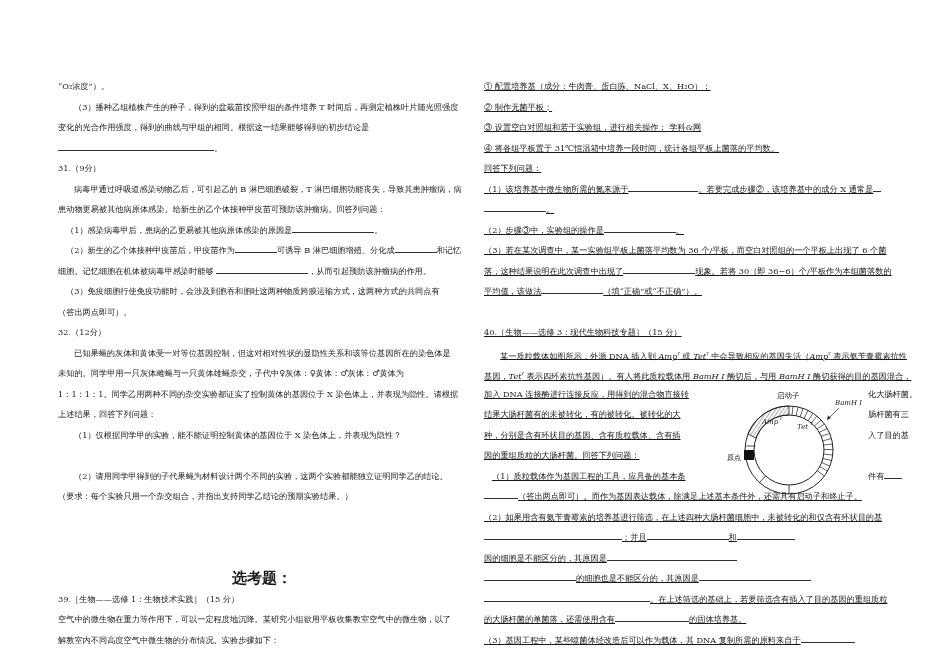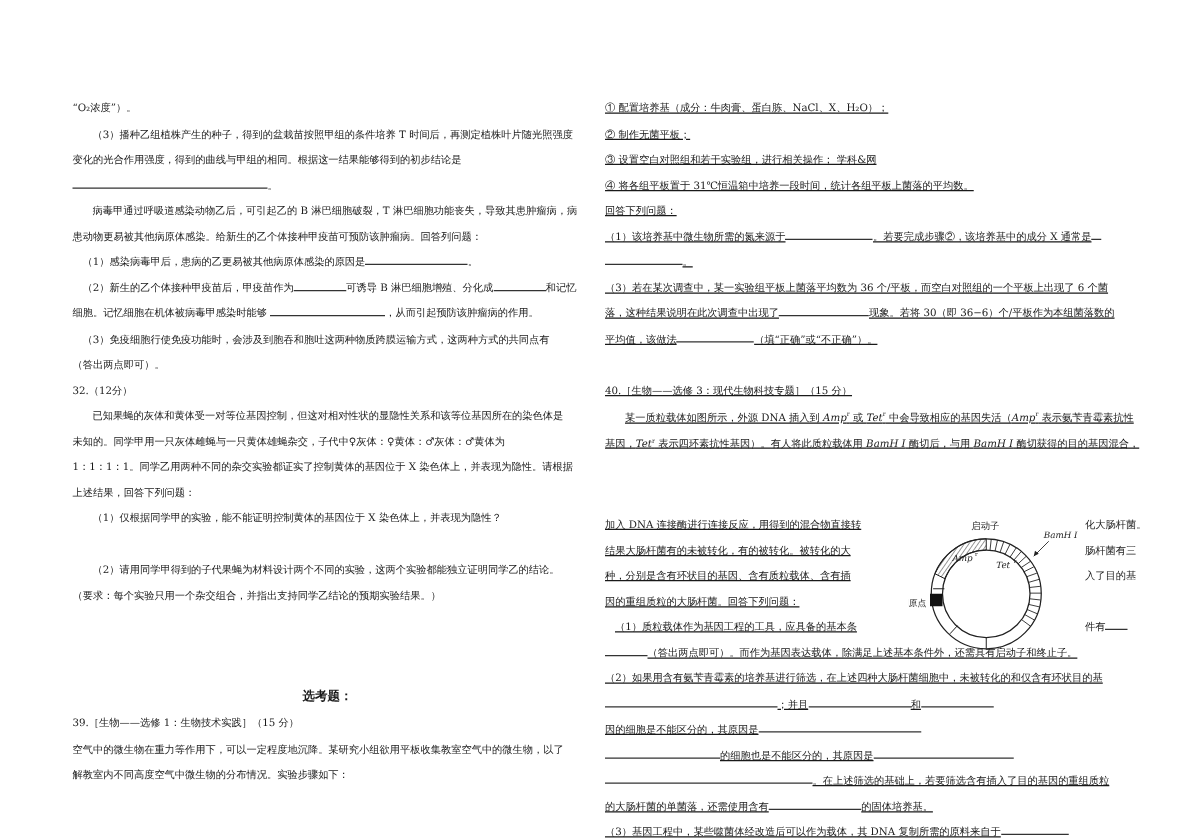--- a/index.html
+++ b/index.html
@@ -7,39 +7,40 @@
          font-family:"DejaVu Serif","Liberation Serif",serif; color:#1a1a1a; }
   .page { position:absolute; left:0; top:0; width:950px; height:552px; }
   .col { position:absolute; top:76px; font-size:8.2px; line-height:20.5px; }
   .col-left { left:58px; width:408px; }
   .col-right { left:484px; width:416px;text-decoration:underline; }
   .ln { white-space:nowrap; overflow:visible; height:20.5px; }
   .ind { padding-left:16px; }
   .ind2 { padding-left:8px; }
   .blank { display:inline-block; border-bottom:0.8px solid #333; height:9px; vertical-align:baseline; }
   .gap { height:20.5px; }
-  .title-center { text-align:center; font-weight:bold; font-family:Liberation Sans, sans-serif; font-size:10px; }
-  .float-wrap { position:relative;margin-top:46px; }
+  .title-center { text-align:center; font-weight:bold; font-family:Liberation Sans, sans-serif; font-size:15px; }
+  .float-wrap { position:relative; }
   .plasmid { position:absolute; left:243px; top:0px; width:150px; height:118px; }
   .rightbit { position:absolute; left:384px; }
   i { font-style:italic; }
 </style>
 </head>
 <body>
 
 <div class="page">
 
   <div class="col col-left">
     <div class="ln">“O₂浓度”）。</div>
     <div class="ln ind" style="margin-left:0">（3）播种乙组植株产生的种子，得到的盆栽苗按照甲组的条件培养 T 时间后，再测定植株叶片随光照强度</div>
     <div class="ln">变化的光合作用强度，得到的曲线与甲组的相同。根据这一结果能够得到的初步结论是</div>
     <div class="ln">
       <span class="blank" style="width:156px"></span><span>。</span>
     </div>
 
+    <div class="ln">31.（9分）</div>
     <div class="ln ind">病毒甲通过呼吸道感染动物乙后，可引起乙的 B 淋巴细胞破裂，T 淋巴细胞功能丧失，导致其患肿瘤病，病</div>
     <div class="ln">患动物更易被其他病原体感染。给新生的乙个体接种甲疫苗可预防该肿瘤病。回答列问题：</div>
     <div class="ln ind2">
       <span>（1）感染病毒甲后，患病的乙更易被其他病原体感染的原因是</span><span class="blank" style="width:82px"></span><span>。</span>
     </div>
     <div class="ln ind2">
       <span>（2）新生的乙个体接种甲疫苗后，甲疫苗作为</span><span class="blank" style="width:42px"></span><span>可诱导 B 淋巴细胞增殖、分化成</span><span class="blank" style="width:42px"></span><span>和记忆</span>
     </div>
     <div class="ln">
       <span>细胞。记忆细胞在机体被病毒甲感染时能够</span> <span class="blank" style="width:92px"></span><span>，从而引起预防该肿瘤病的作用。</span>
@@ -70,20 +71,23 @@
     <div class="ln">① 配置培养基（成分：牛肉膏、蛋白胨、NaCl、X、H₂O）；</div>
     <div class="ln">② 制作无菌平板；</div>
     <div class="ln">③ 设置空白对照组和若干实验组，进行相关操作；  学科&amp;网</div>
     <div class="ln">④ 将各组平板置于 31℃恒温箱中培养一段时间，统计各组平板上菌落的平均数。</div>
     <div class="ln">回答下列问题：</div>
     <div class="ln">
       <span>（1）该培养基中微生物所需的氮来源于</span><span class="blank" style="width:70px"></span><span>。若要完成步骤②，该培养基中的成分 X 通常是</span><span class="blank" style="width:8px"></span>
     </div>
     <div class="ln">
       <span class="blank" style="width:62px"></span><span>。</span>
+    </div>
+    <div class="ln">
+      <span>（2）步骤③中，实验组的操作是</span><span class="blank" style="width:72px"></span><span>。</span>
     </div>
     <div class="ln">（3）若在某次调查中，某一实验组平板上菌落平均数为 36 个/平板，而空白对照组的一个平板上出现了 6 个菌</div>
     <div class="ln">
       <span>落，这种结果说明在此次调查中出现了</span><span class="blank" style="width:72px"></span><span>现象。若将 30（即 36−6）个/平板作为本组菌落数的</span>
     </div>
     <div class="ln">
       <span>平均值，该做法</span><span class="blank" style="width:62px"></span><span>（填“正确”或“不正确”）。</span>
     </div>
     <div class="gap"></div>
 

